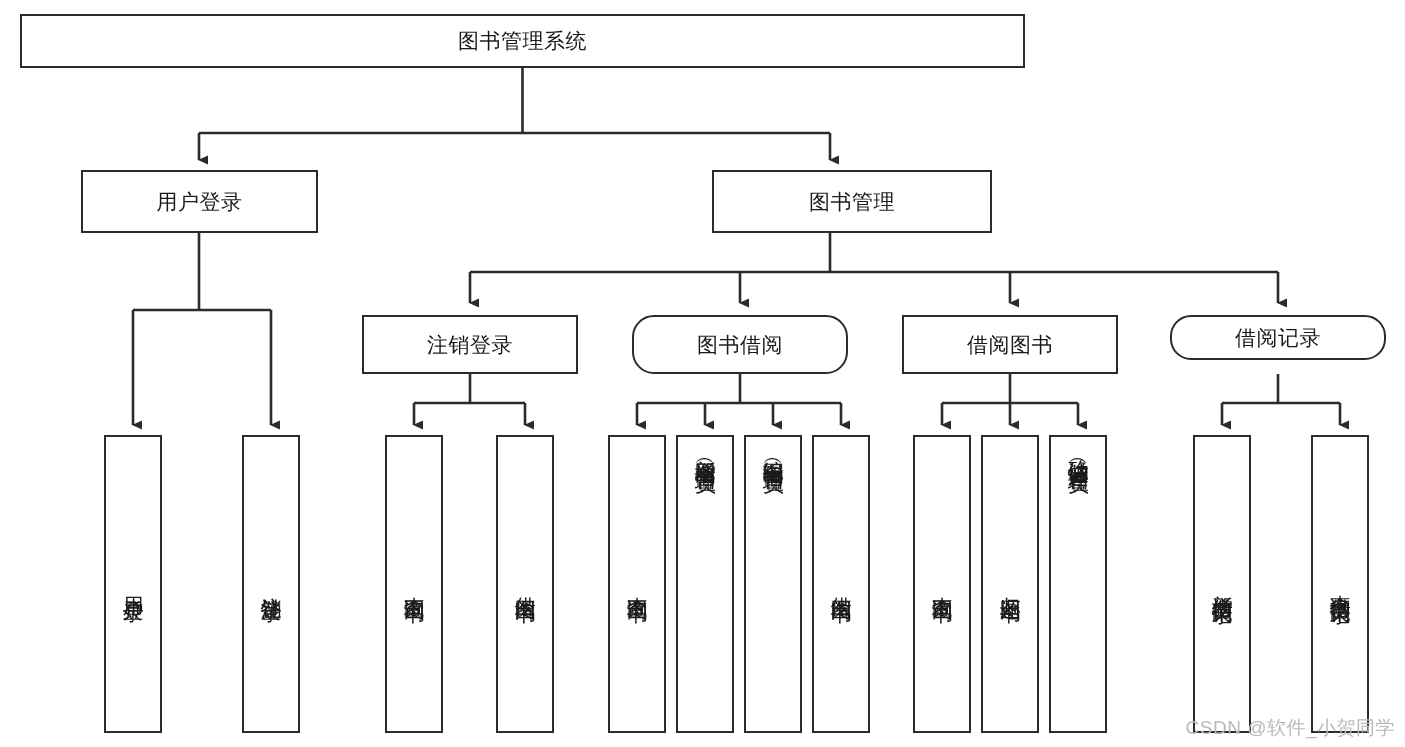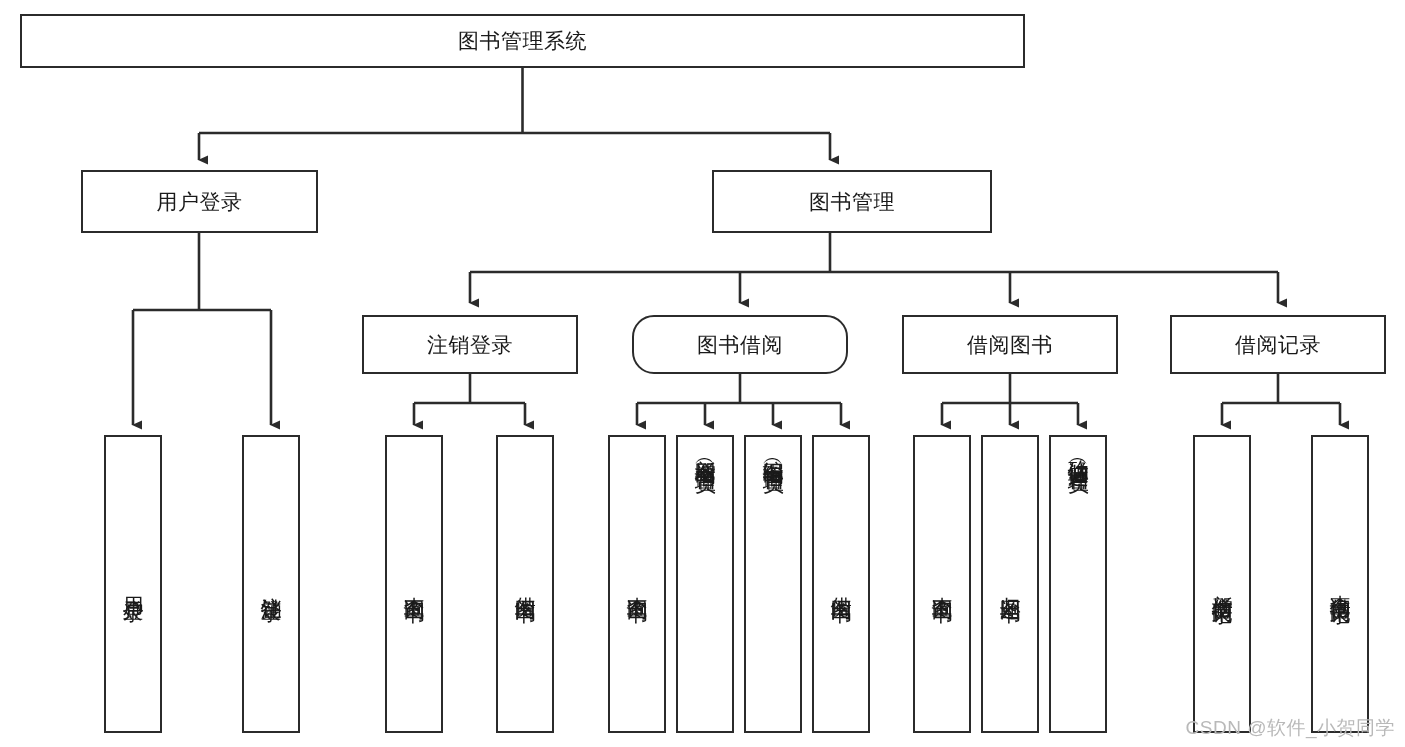--- a/index.html
+++ b/index.html
@@ -156,21 +156,21 @@
   </div>
 
   <div class="node-box" style="left:632px; top:315px; width:216px; height:59px;border-radius:22px;">
     <span class="node-label-h">图书借阅</span>
   </div>
 
   <div class="node-box" style="left:902px; top:315px; width:216px; height:59px;">
     <span class="node-label-h">借阅图书</span>
   </div>
 
-  <div class="node-box" style="left:1170px; top:315px; width:216px; height:59px;">
+  <div class="node-box" style="left:1170px; top:315px; width:216px; height:45px;border-radius:21px;">
     <span class="node-label-h">借阅记录</span>
   </div>
 
   <div class="node-box vertical" style="left:104px; top:435px; width:58px; height:298px;">
     <span class="node-label-v">用户登录</span>
   </div>
 
   <div class="node-box vertical" style="left:242px; top:435px; width:58px; height:298px;">
     <span class="node-label-v">注销登录</span>
   </div>

